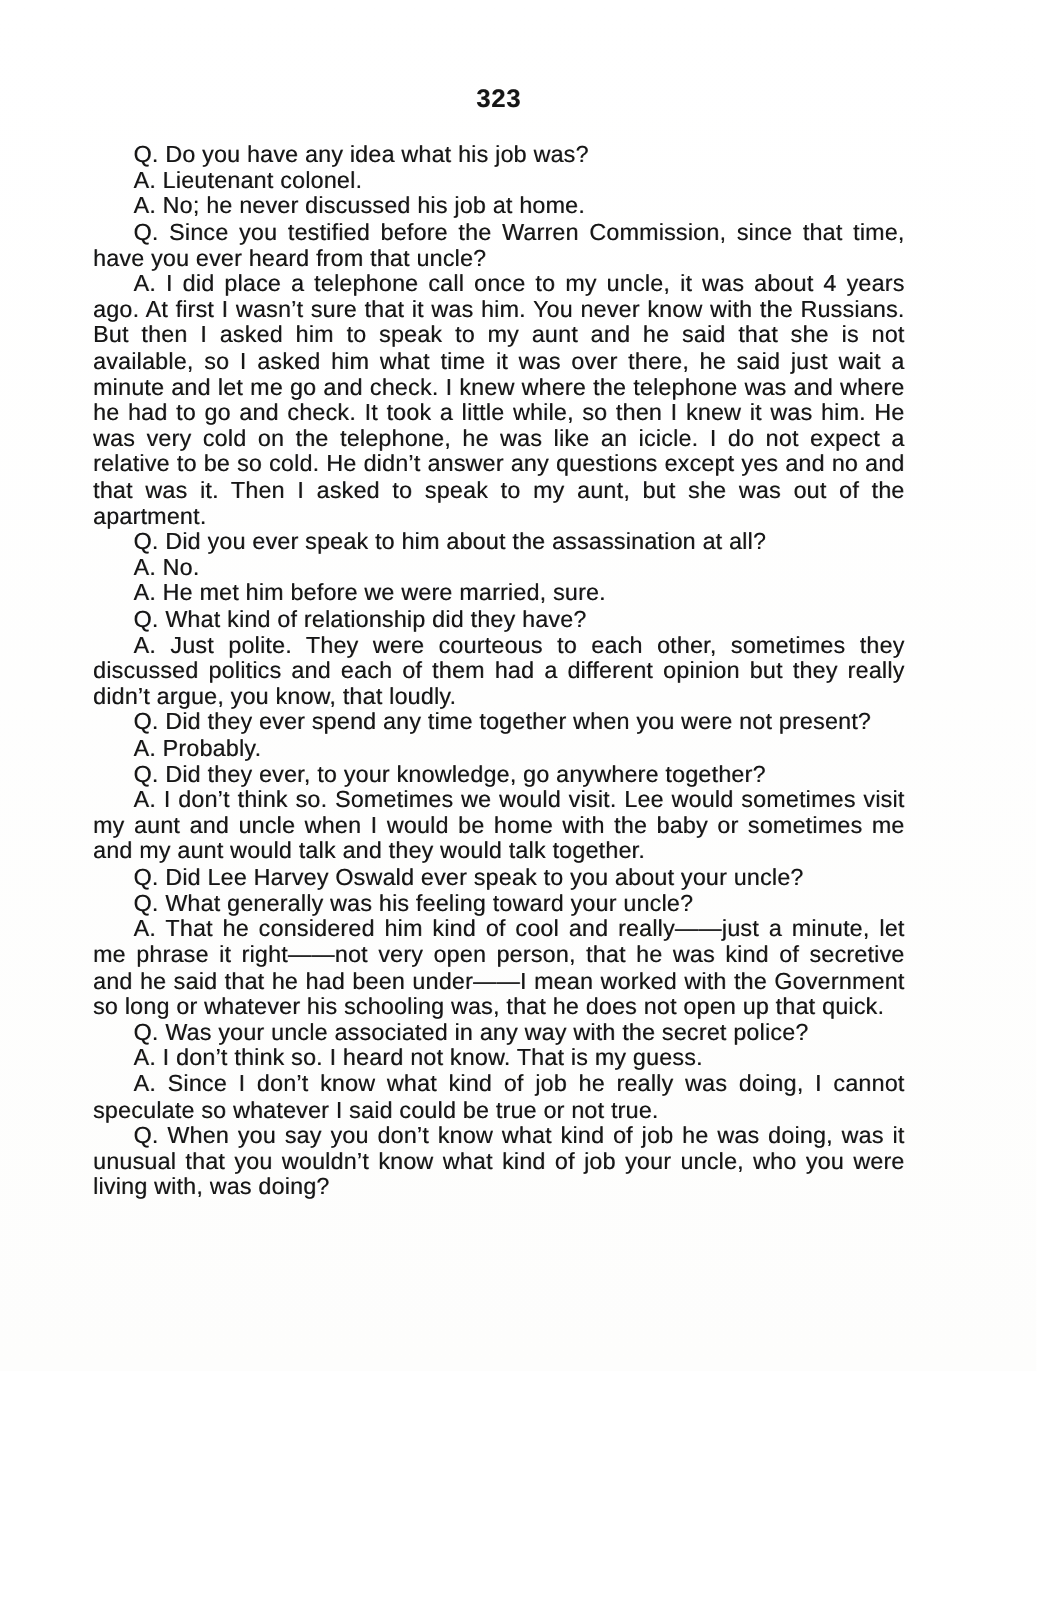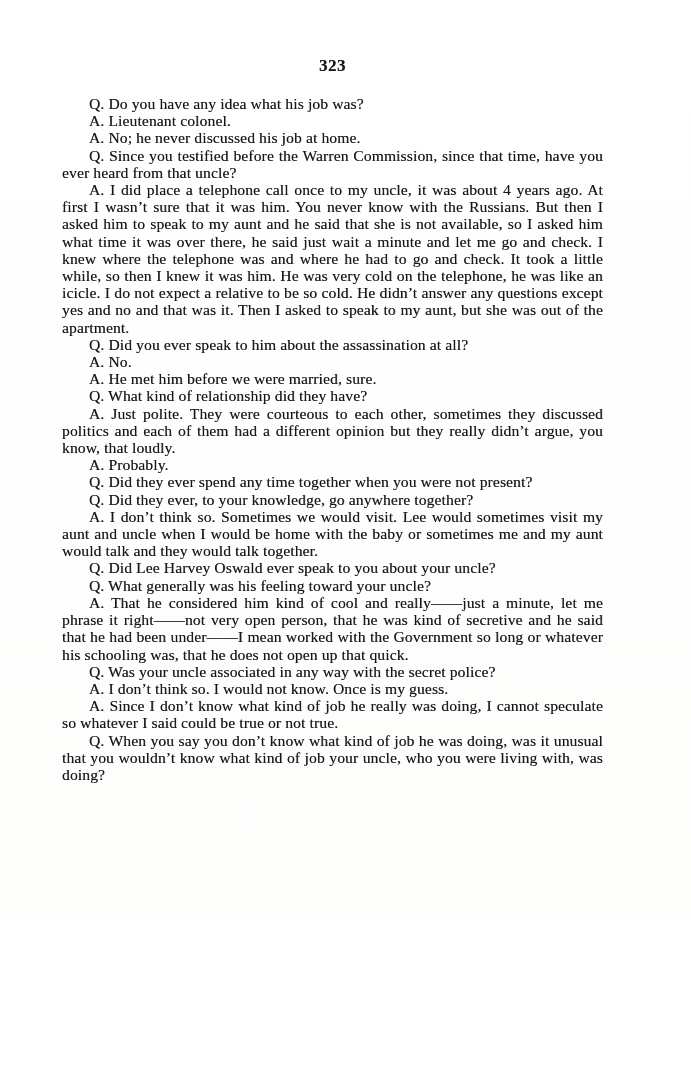--- a/index.html
+++ b/index.html
@@ -6,21 +6,21 @@
     margin: 0;
     padding: 0;
     background: #ffffff;
   }
   .page {
     position: relative;
     width: 691px;
     height: 914px;
     background: linear-gradient(180deg, #ffffff 0%, #fdfdfc 100%);
     overflow: hidden;
-    font-family: Liberation Serif, serif;
+    font-family: Liberation Sans, sans-serif;
     color: #161616;
   }
   .page-number {
     position: absolute;
     top: 56px;
     left: 62px;
     width: 541px;
     text-align: center;
     font-size: 17px;
     font-weight: 700;
@@ -53,25 +53,25 @@
       <p class="para">Q. Do you have any idea what his job was?</p>
       <p class="para">A. Lieutenant colonel.</p>
       <p class="para">A. No; he never discussed his job at home.</p>
       <p class="para">Q. Since you testified before the Warren Commission, since that time, have you ever heard from that uncle?</p>
       <p class="para">A. I did place a telephone call once to my uncle, it was about 4 years ago. At first I wasn’t sure that it was him. You never know with the Russians. But then I asked him to speak to my aunt and he said that she is not available, so I asked him what time it was over there, he said just wait a minute and let me go and check. I knew where the telephone was and where he had to go and check. It took a little while, so then I knew it was him. He was very cold on the telephone, he was like an icicle. I do not expect a relative to be so cold. He didn’t answer any questions except yes and no and that was it. Then I asked to speak to my aunt, but she was out of the apartment.</p>
       <p class="para">Q. Did you ever speak to him about the assassination at all?</p>
       <p class="para">A. No.</p>
       <p class="para">A. He met him before we were married, sure.</p>
       <p class="para">Q. What kind of relationship did they have?</p>
       <p class="para">A. Just polite. They were courteous to each other, sometimes they discussed politics and each of them had a different opinion but they really didn’t argue, you know, that loudly.</p>
+      <p class="para">Q. Did they ever spend any time together when you were not present?</p>
       <p class="para">A. Probably.</p>
-      <p class="para">Q. Did they ever spend any time together when you were not present?</p>
       <p class="para">Q. Did they ever, to your knowledge, go anywhere together?</p>
       <p class="para">A. I don’t think so. Sometimes we would visit. Lee would sometimes visit my aunt and uncle when I would be home with the baby or sometimes me and my aunt would talk and they would talk together.</p>
       <p class="para">Q. Did Lee Harvey Oswald ever speak to you about your uncle?</p>
       <p class="para">Q. What generally was his feeling toward your uncle?</p>
       <p class="para">A. That he considered him kind of cool and really——just a minute, let me phrase it right——not very open person, that he was kind of secretive and he said that he had been under——I mean worked with the Government so long or whatever his schooling was, that he does not open up that quick.</p>
       <p class="para">Q. Was your uncle associated in any way with the secret police?</p>
-      <p class="para">A. I don’t think so. I would not know. Once is my guess.</p>
+      <p class="para">A. I don’t think so. I heard not know. That is my guess.</p>
       <p class="para">A. Since I don’t know what kind of job he really was doing, I cannot speculate so whatever I said could be true or not true.</p>
       <p class="para">Q. When you say you don’t know what kind of job he was doing, was it unusual that you wouldn’t know what kind of job your uncle, who you were living with, was doing?</p>
     </div>
 </div>
 
 </body></html>

